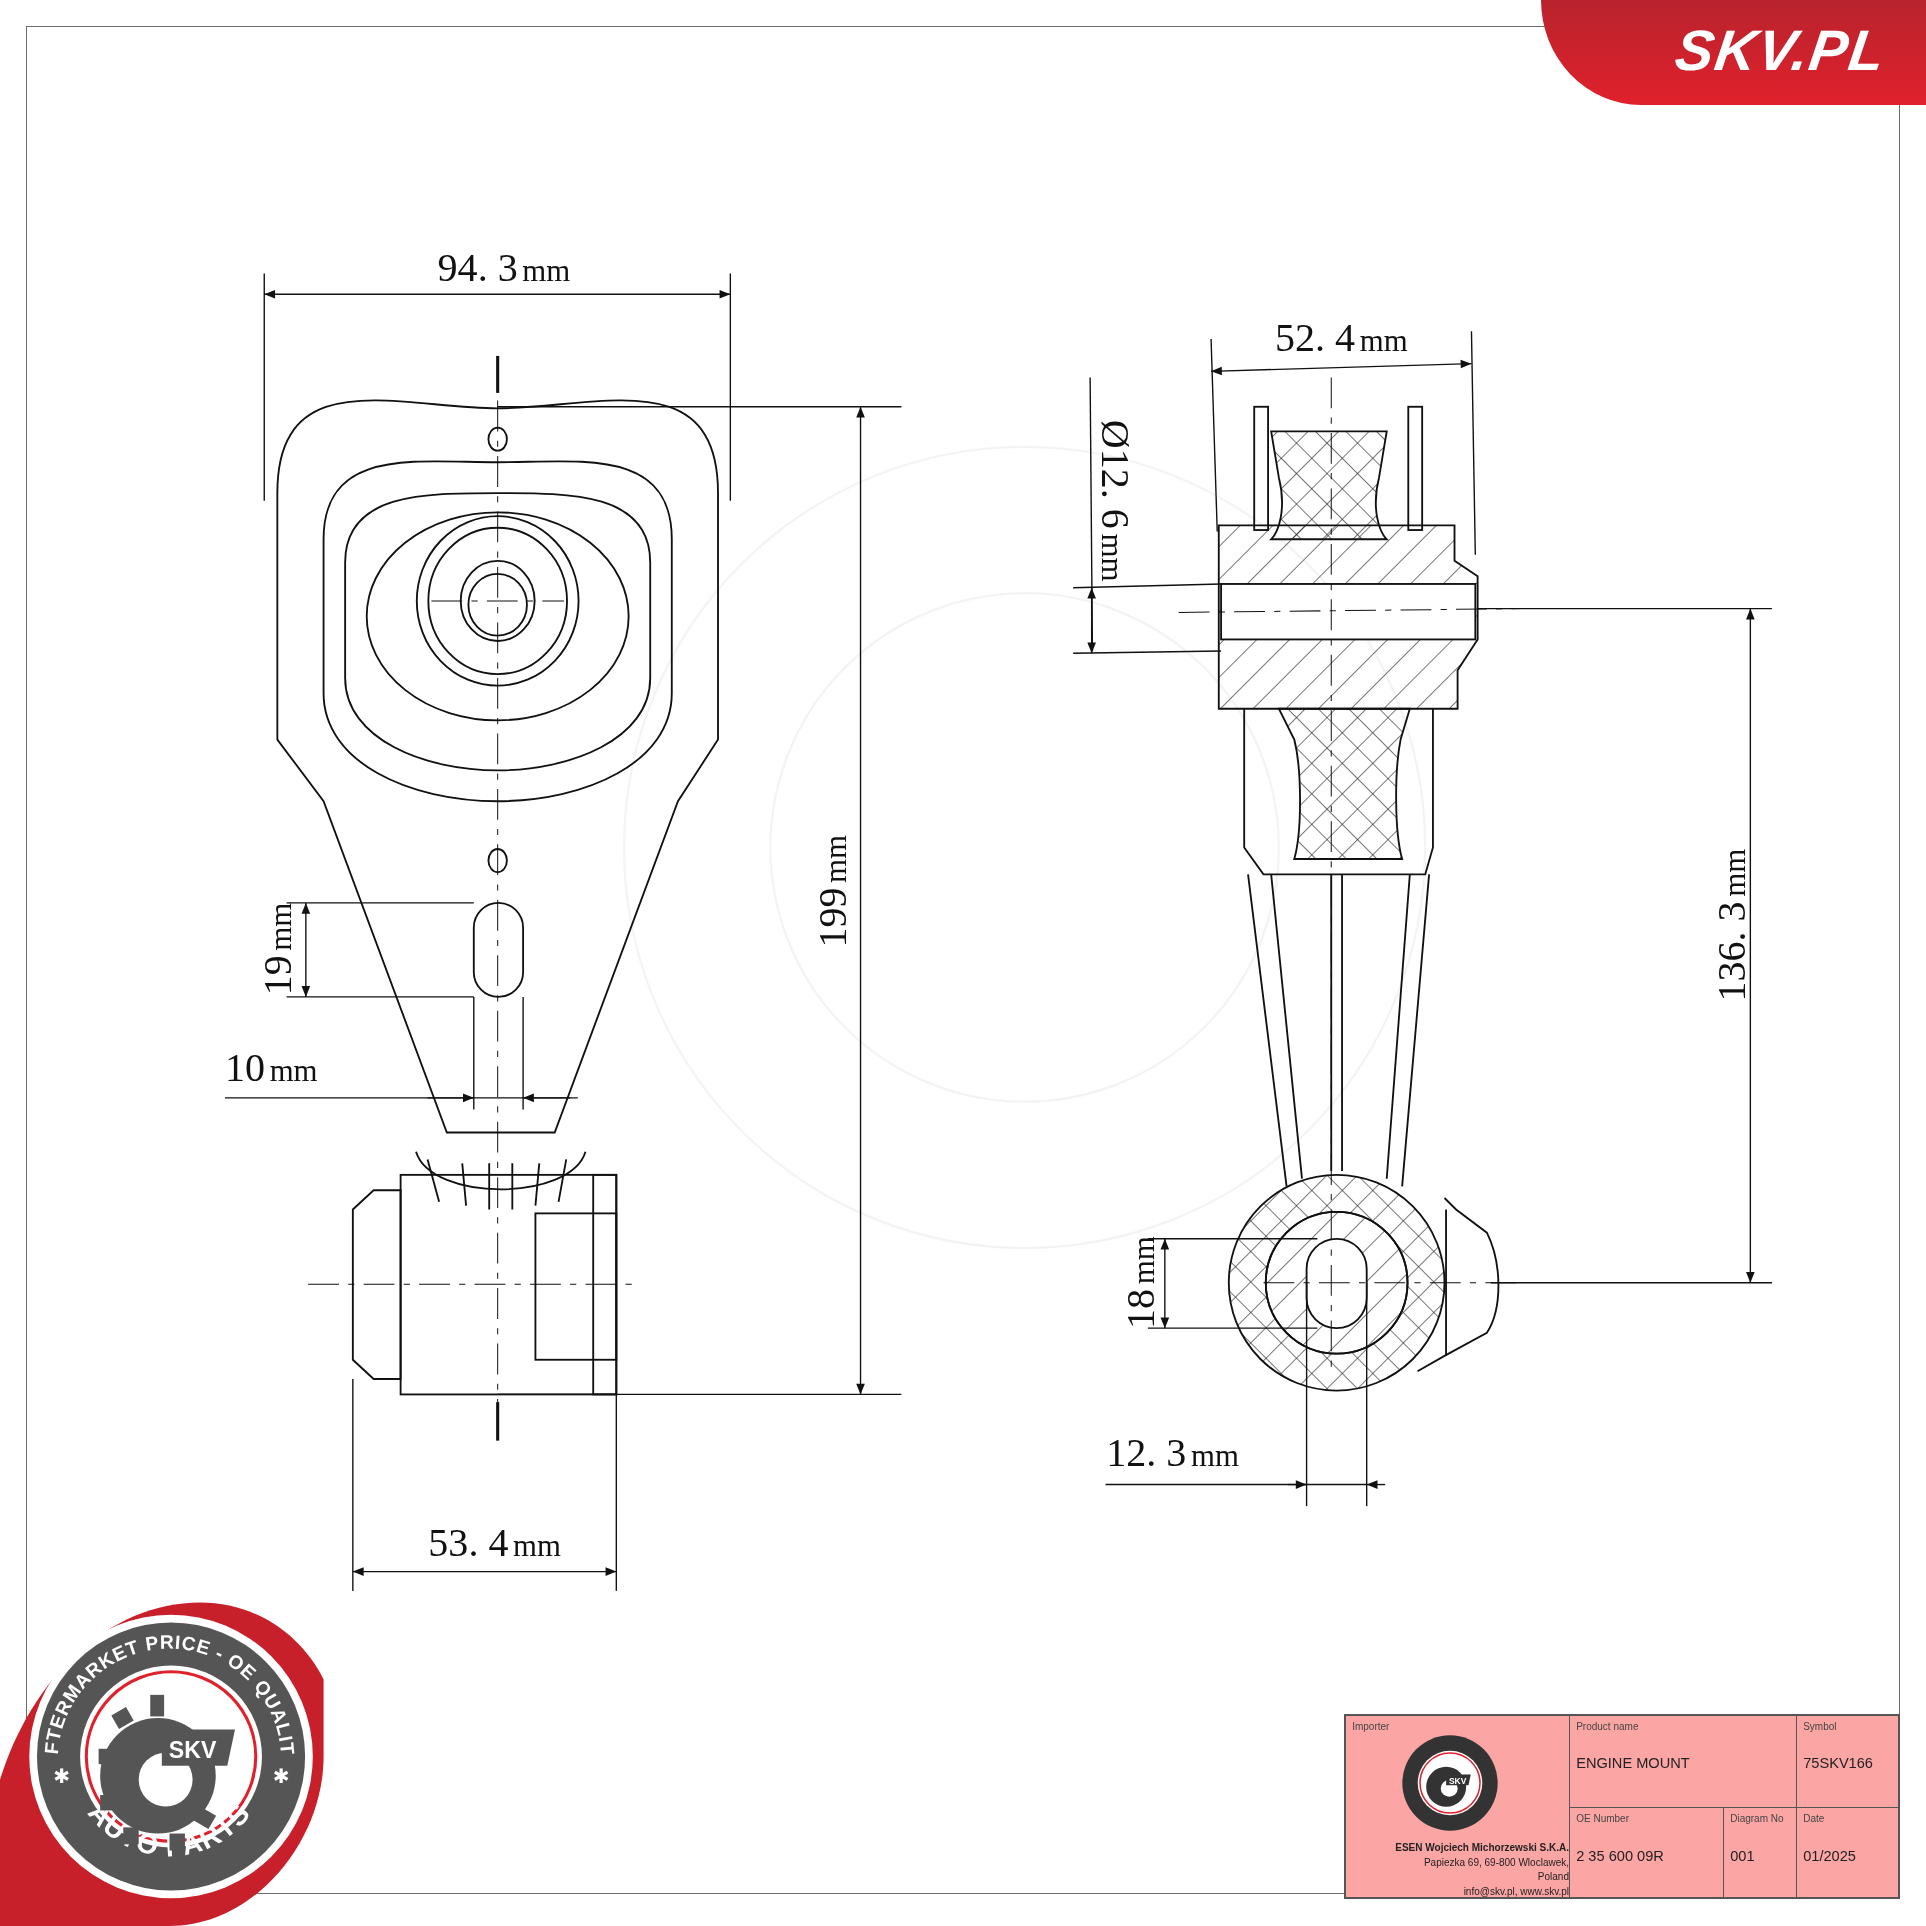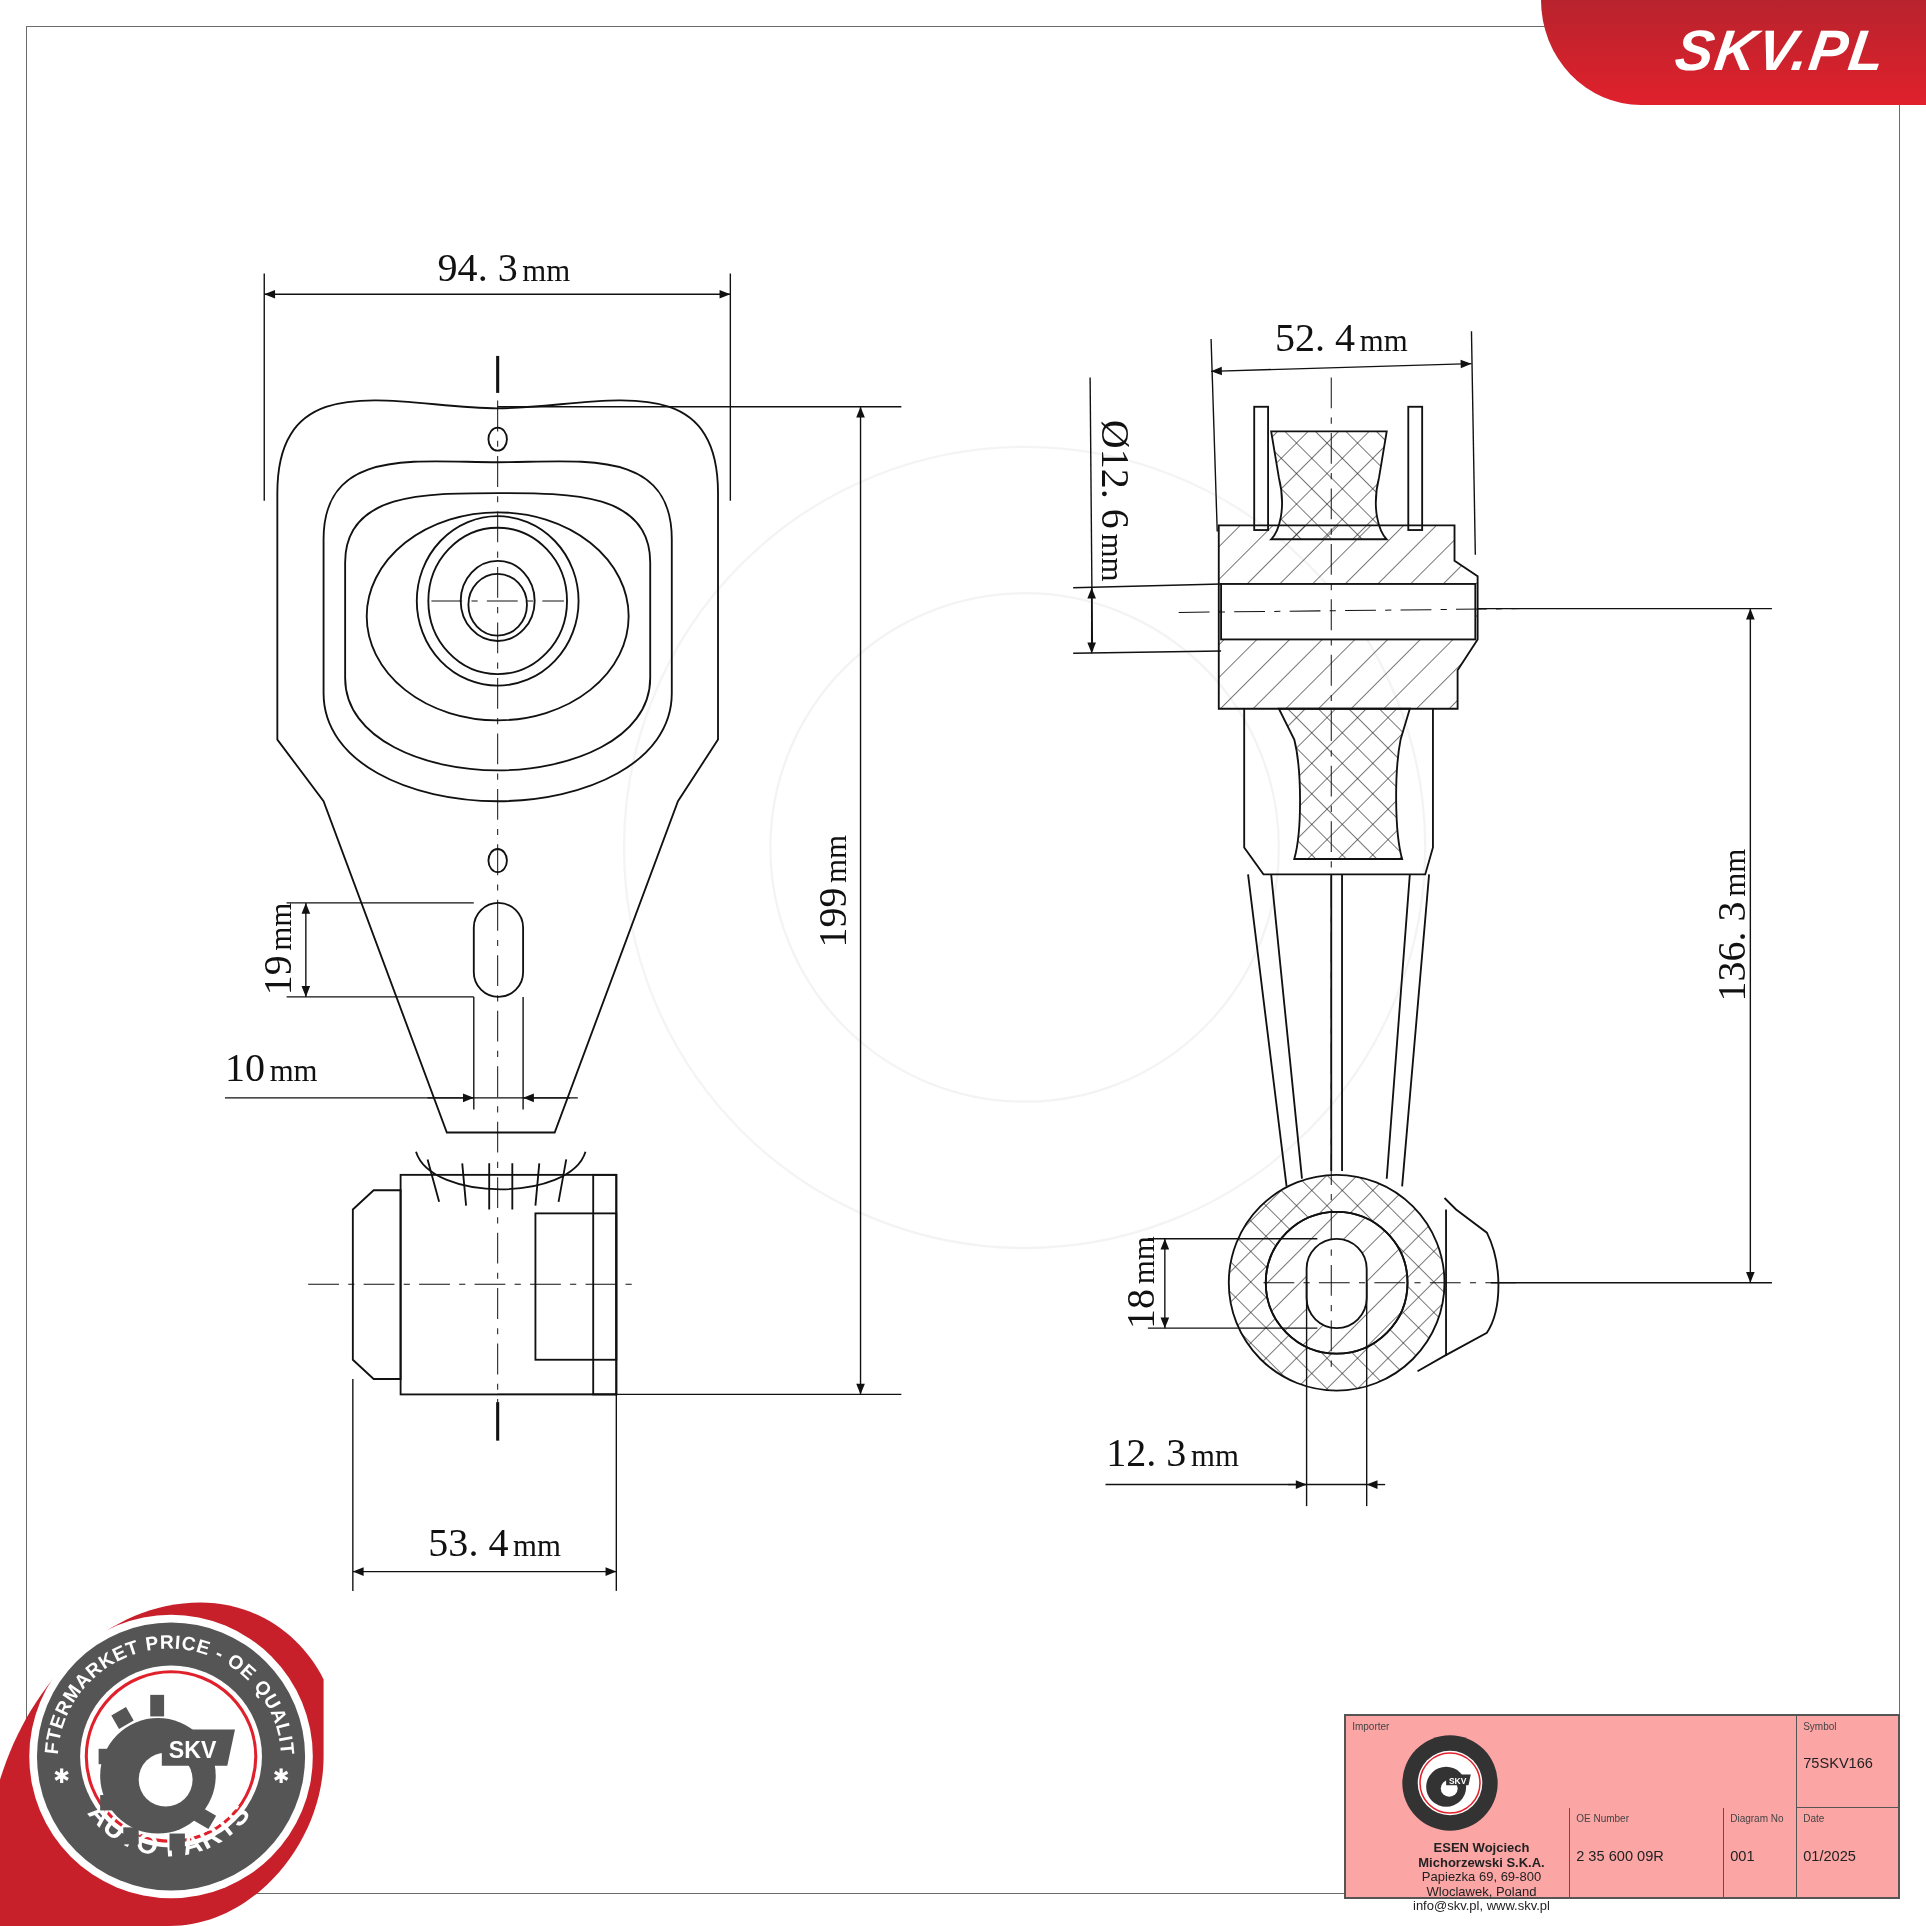--- a/index.html
+++ b/index.html
@@ -12,21 +12,21 @@
   .titleblock { position: absolute; left: 1344px; top: 1714px; width: 556px; height: 185px; border: 2.3px solid #555; box-sizing: border-box; background: #fca5a5; display: grid; grid-template-columns: 223px 154px 73px 1fr; grid-template-rows: 92px 1fr; font-family: "Liberation Sans", sans-serif; }
   .tb-cell { border-left: 1.5px solid #555; position: relative; box-sizing: border-box; }
   .tb-cell .lbl { position: absolute; left: 6.2px; top: 4.6px; font-size: 10px; color: #444; }
   .tb-cell .val { position: absolute; left: 6.2px; font-size: 14.6px; color: #222; }
   .tb-importer { grid-row: 1 / span 2; grid-column: 1; border-left: none; }
   .tb-product { grid-row: 1; grid-column: 2 / span 2; border-bottom: 1.5px solid #555; }
   .tb-symbol { grid-row: 1; grid-column: 4; border-bottom: 1.5px solid #555; }
   .tb-oe { grid-row: 2; grid-column: 2; }
   .tb-diag { grid-row: 2; grid-column: 3; }
   .tb-date { grid-row: 2; grid-column: 4; }
-  .addr { position: absolute; left: 0; right: 0; top: 125px; text-align: center; font-size: 13px; line-height: 14.6px; color: #222; padding-left: 48px; }
+  .addr { position: absolute; left: 0; right: 0; top: 125px; text-align: right; font-size: 10px; line-height: 14.6px; color: #222; padding-left: 48px; }
   .addr .company { font-weight: 700; }
   .seal-wrap { position: absolute; left: 0; top: 1587px; width: 339px; height: 339px; }
 </style>
 </head>
 <body>
 
 <div class="frame"></div>
 
 <div class="brand-tab">
   <span class="brand-text">SKV.PL</span>
@@ -208,20 +208,24 @@
       <circle cx="64" cy="72" r="11" fill="#fff"></circle>
       <polygon points="60,54 92,54 89,68 60,68" fill="#333"></polygon>
       <text x="75" y="66" font-size="11" font-weight="700" fill="#fff" text-anchor="middle" font-family="Liberation Sans, sans-serif">SKV</text>
     </svg>
     <div class="addr">
       <div class="company">ESEN Wojciech Michorzewski S.K.A.</div>
       <div>Papiezka 69, 69-800 Wloclawek, Poland</div>
       <div>info@skv.pl, www.skv.pl</div>
     </div>
   </div>
+  <div class="tb-cell tb-product">
+    <span class="lbl">Product name</span>
+    <span class="val" style="top:39px">ENGINE MOUNT</span>
+  </div>
   <div class="tb-cell tb-symbol">
     <span class="lbl">Symbol</span>
     <span class="val" style="top:39px">75SKV166</span>
   </div>
   <div class="tb-cell tb-oe">
     <span class="lbl">OE Number</span>
     <span class="val" style="top:40px">2 35 600 09R</span>
   </div>
   <div class="tb-cell tb-diag">
     <span class="lbl">Diagram No</span>

